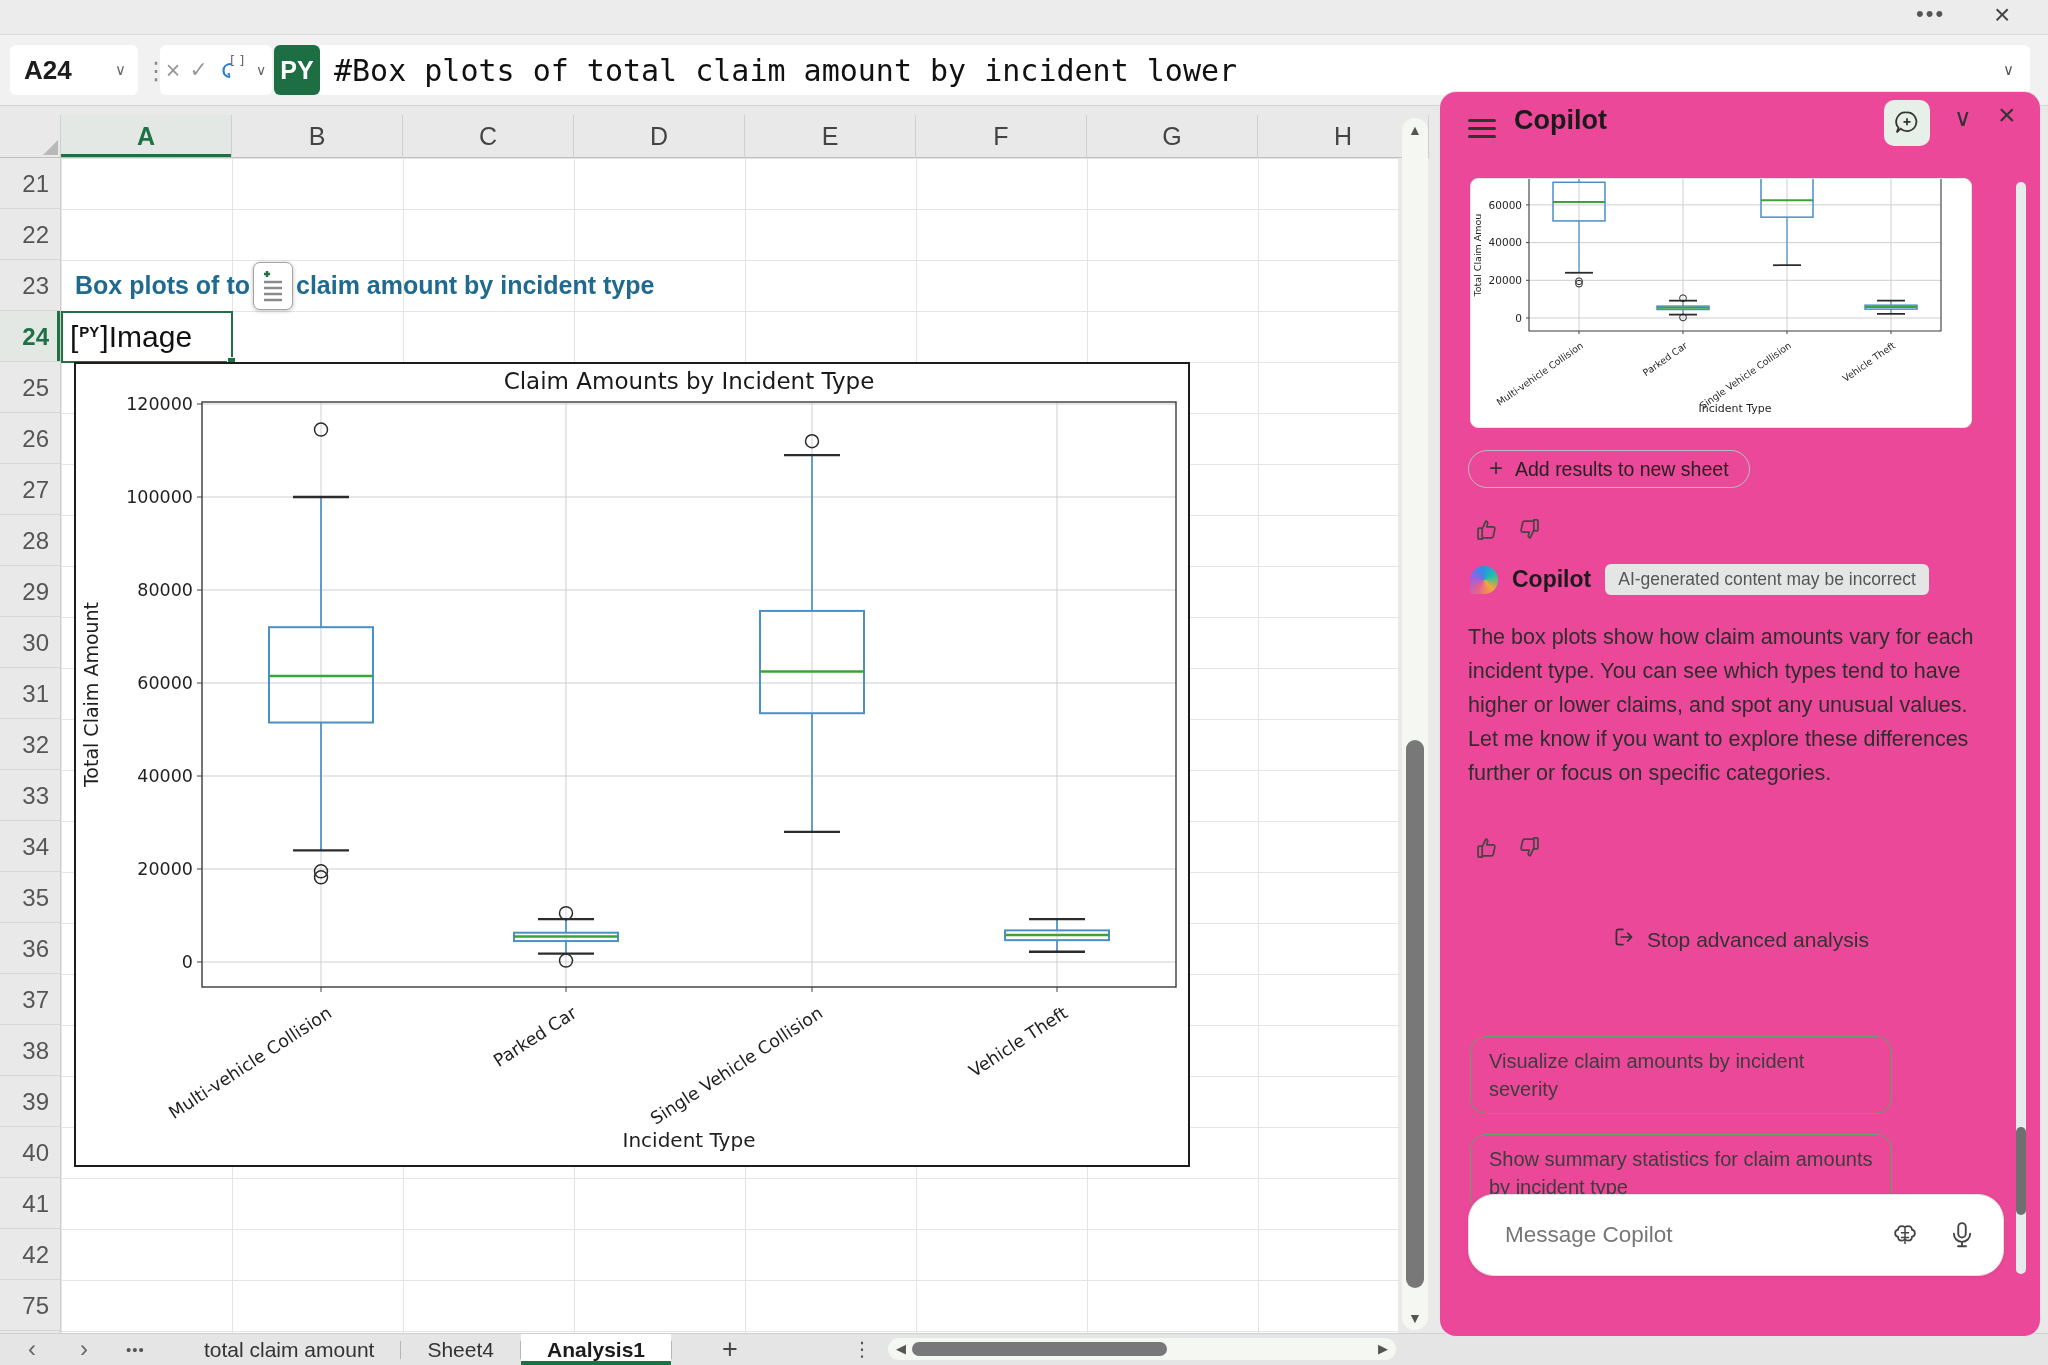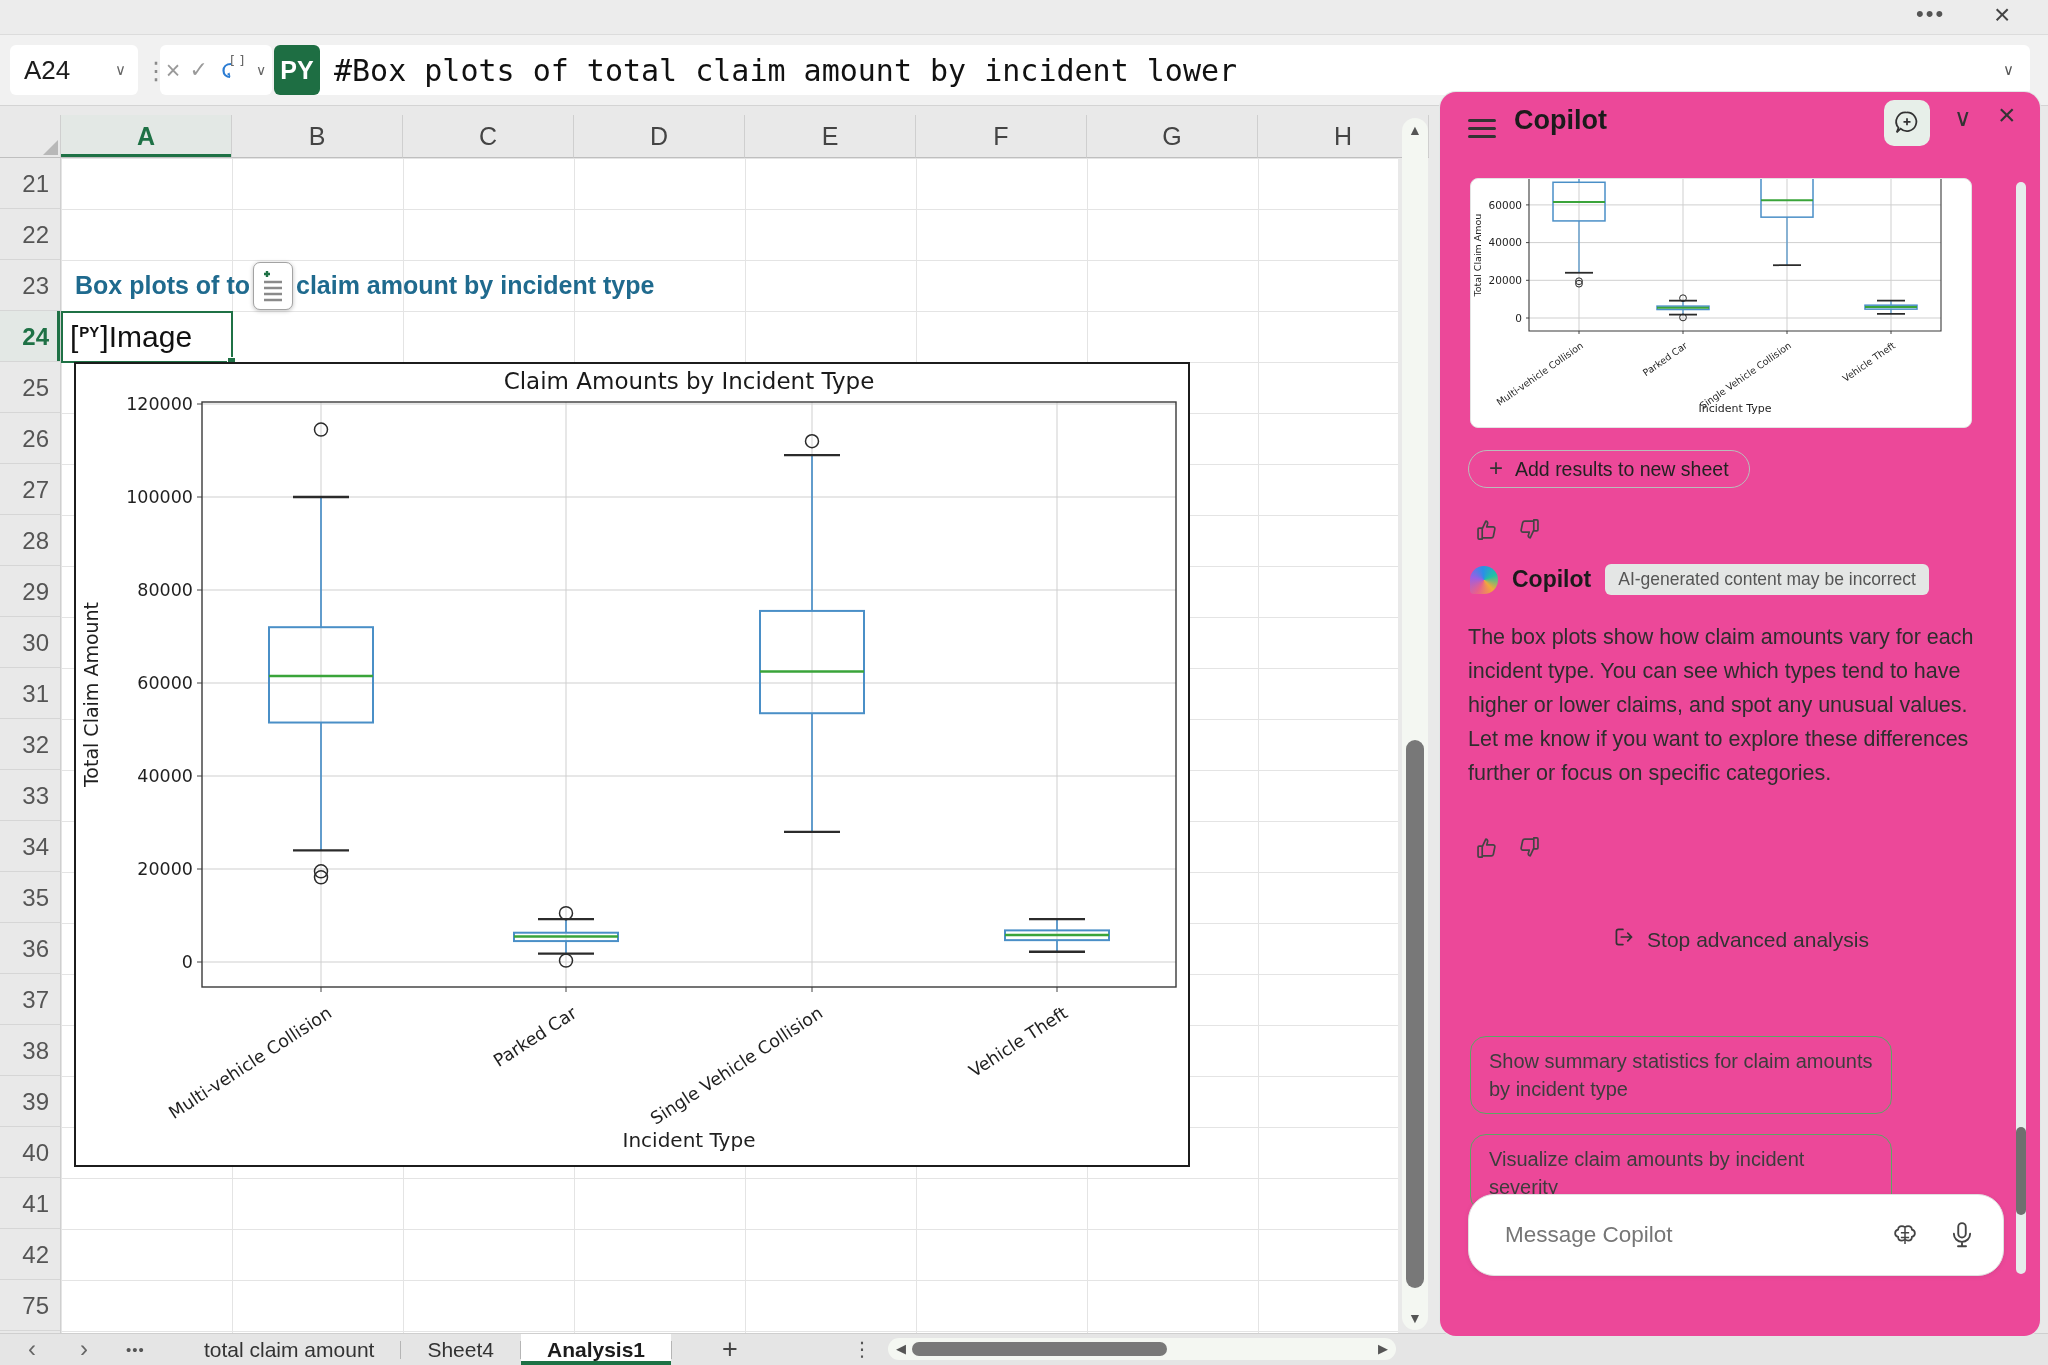--- a/index.html
+++ b/index.html
@@ -11,21 +11,21 @@
   .titlebar{position:absolute;left:0;top:0;width:2048px;height:35px;background:#ececec;
             border-bottom:1px solid #dcdcdc;}
   .win-more{position:absolute;left:1916px;top:1px;font-size:22px;color:#555;letter-spacing:2px;cursor:default;}
   .win-close{position:absolute;left:1994px;top:-1px;font-size:28px;color:#444;cursor:default;}
 
   
   .fbar{position:absolute;left:0;top:35px;width:2048px;height:71px;background:#f1f1f1;
         border-bottom:1px solid #d4d4d4;}
   .namebox{position:absolute;left:10px;top:10px;width:128px;height:50px;background:#fff;border-radius:6px;
            display:flex;align-items:center;padding:0 12px 0 14px;}
-  .namebox .nbtxt{font-size:26px;color:#1c1c1c;flex:1;}
+  .namebox .nbtxt{font-size:26px;color:#1c1c1c;flex:1;font-weight:bold;}
   .nbchev{font-size:15px;color:#666;}
   .fdots{position:absolute;left:144px;top:22px;font-size:24px;color:#8a8a8a;}
   .ftools{position:absolute;left:160px;top:10px;width:112px;height:50px;background:#fff;border-radius:6px;
           display:flex;align-items:center;justify-content:center;gap:9px;}
   .fx-cancel{font-size:25px;color:#9a9a9a;}
   .fx-check{font-size:22px;color:#9a9a9a;}
   .fx-chev{font-size:14px;color:#666;}
   .farea{position:absolute;left:274px;top:10px;width:1756px;height:50px;background:#fff;border-radius:6px;
          display:flex;align-items:center;}
   .pybadge{width:46px;height:50px;border-radius:6px;background:#1e6e43;color:#fff;font-weight:700;
@@ -454,22 +454,22 @@
         <span>
           <svg width="26" height="26" viewBox="0 0 24 24">
               <path d="M11 5H7a2 2 0 0 0-2 2v10a2 2 0 0 0 2 2h4M9.5 12h9.5m-3.5-3.5L19 12l-3.5 3.5" fill="none" stroke="#333" stroke-width="1.6" stroke-linecap="round" stroke-linejoin="round"></path>
             </svg>
         </span>
         <span>Stop advanced analysis</span>
       </span>
     </div>
 
     <div class="chips">
+        <div class="chip">Visualize claim amounts by incident severity</div>
         <div class="chip">Show summary statistics for claim amounts by incident type</div>
-        <div class="chip">Visualize claim amounts by incident severity</div>
       </div>
 
     <div class="msgbox">
       <input placeholder="Message Copilot" style="">
       <span class="mb-brain">
         <svg width="30" height="30" viewBox="0 0 24 24">
           <path d="M9.5 4c-1.8 0-3 1.3-3 2.9-1.4.3-2.4 1.4-2.4 2.9s1 2.6 2.4 2.9c0 1.6 1.2 2.9 3 2.9.9 0 1.7-.3 2.5-.9.8.6 1.6.9 2.5.9 1.8 0 3-1.3 3-2.9 1.4-.3 2.4-1.4 2.4-2.9s-1-2.6-2.4-2.9c0-1.6-1.2-2.9-3-2.9-.9 0-1.7.3-2.5.9-.8-.6-1.6-.9-2.5-.9z" fill="none" stroke="#444" stroke-width="1.4"></path>
           <path d="M12 5.2v13.2M8.7 9.4h6.6M8.7 13.2h6.6" stroke="#444" stroke-width="1.2"></path>
         </svg>
       </span>

